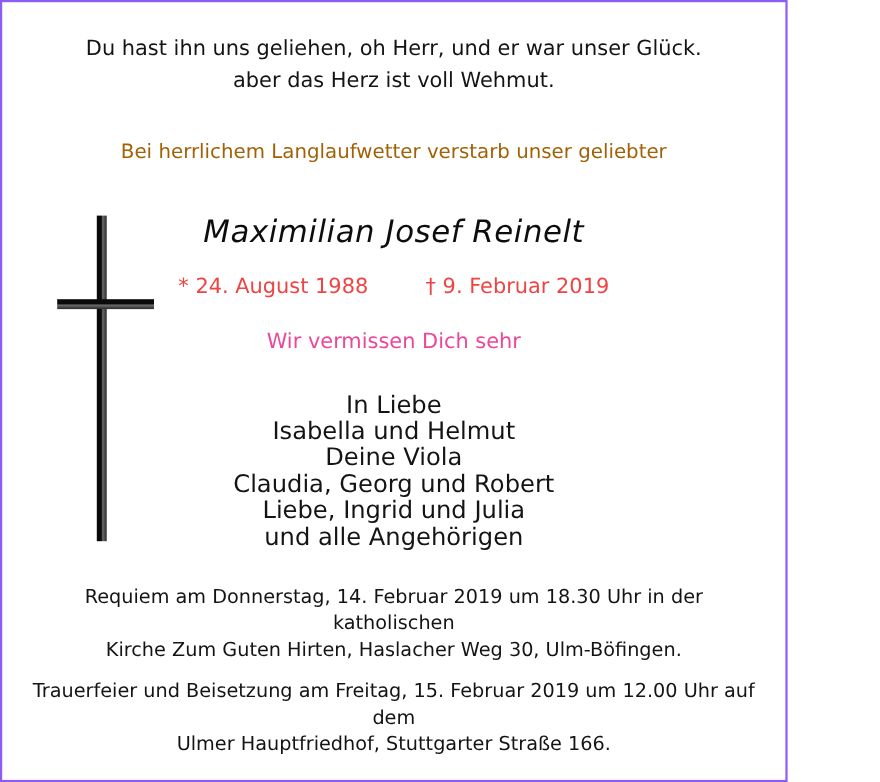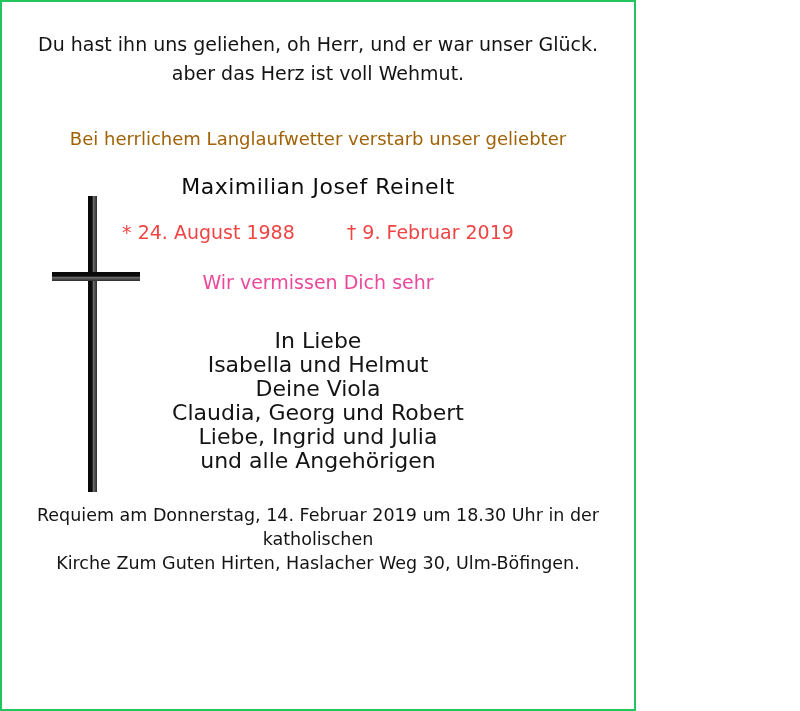--- a/index.html
+++ b/index.html
@@ -6,25 +6,25 @@
     margin: 0;
     padding: 0;
     background: #ffffff;
   }
   body {
     font-family: "DejaVu Sans", sans-serif;
     color: #1a1a1a;
   }
   .obituary {
     position: relative;
-    width: 636px;
+    width: 716px;
     height: 711px;
     box-sizing: border-box;
     background: #ffffff;
-    border: 2px solid #22c55e;
+    border: 2px solid #8b5cf6;
     overflow: hidden;
   }
   .inner {
     position: relative;
     width: 100%;
     height: 100%;
     box-sizing: border-box;
     padding: 22px 26px 10px 26px;
     display: flex;
     flex-direction: column;
@@ -41,24 +41,25 @@
   }
   .intro {
     text-align: center;
     font-size: 18px;
     line-height: 26px;
     margin-top: 38px;
     color: #a16207;
   }
   .name {
     text-align: center;
-    font-size: 22px;
+    font-size: 28px;
     letter-spacing: 0.5px;
-    margin-top: 22px;
+    margin-top: 42px;
     color: #0d0d0d;
+    font-style: italic;
   }
   .dates {
     text-align: center;
     font-size: 19px;
     margin-top: 22px;
     color: #ef4444;
   }
   .dates .birth {
     display: inline-block;
     margin-right: 46px;
@@ -146,20 +147,24 @@
       <div>Claudia, Georg und Robert</div>
       <div>Liebe, Ingrid und Julia</div>
       <div>und alle Angehörigen</div>
     </div>
 
     <div class="services">
       <div class="para">
         <div>Requiem am Donnerstag, 14. Februar 2019 um 18.30 Uhr in der katholischen</div>
         <div>Kirche Zum Guten Hirten, Haslacher Weg 30, Ulm-Böfingen.</div>
       </div>
+      <div class="para">
+        <div>Trauerfeier und Beisetzung am Freitag, 15. Februar 2019 um 12.00 Uhr auf dem</div>
+        <div>Ulmer Hauptfriedhof, Stuttgarter Straße 166.</div>
+      </div>
     </div>
 
   </div>
 
   <div class="cross">
     <div class="vert"></div>
     <div class="horiz"></div>
   </div>
 </div>
 

